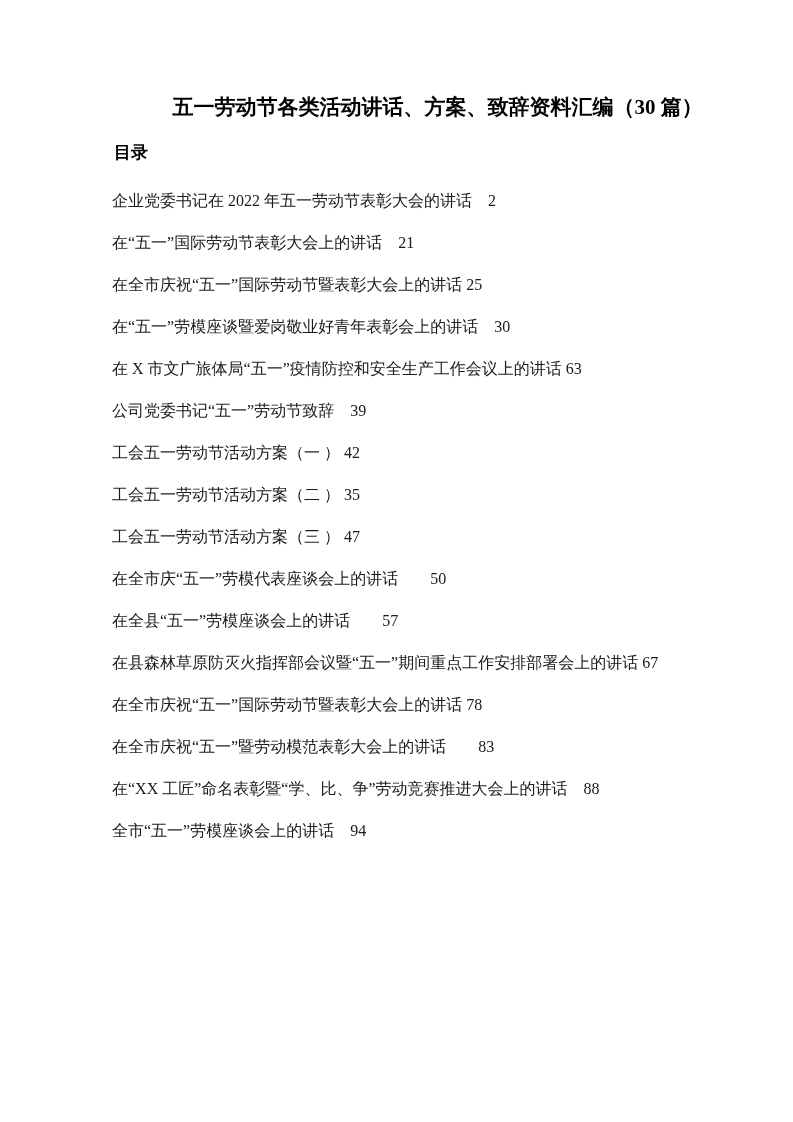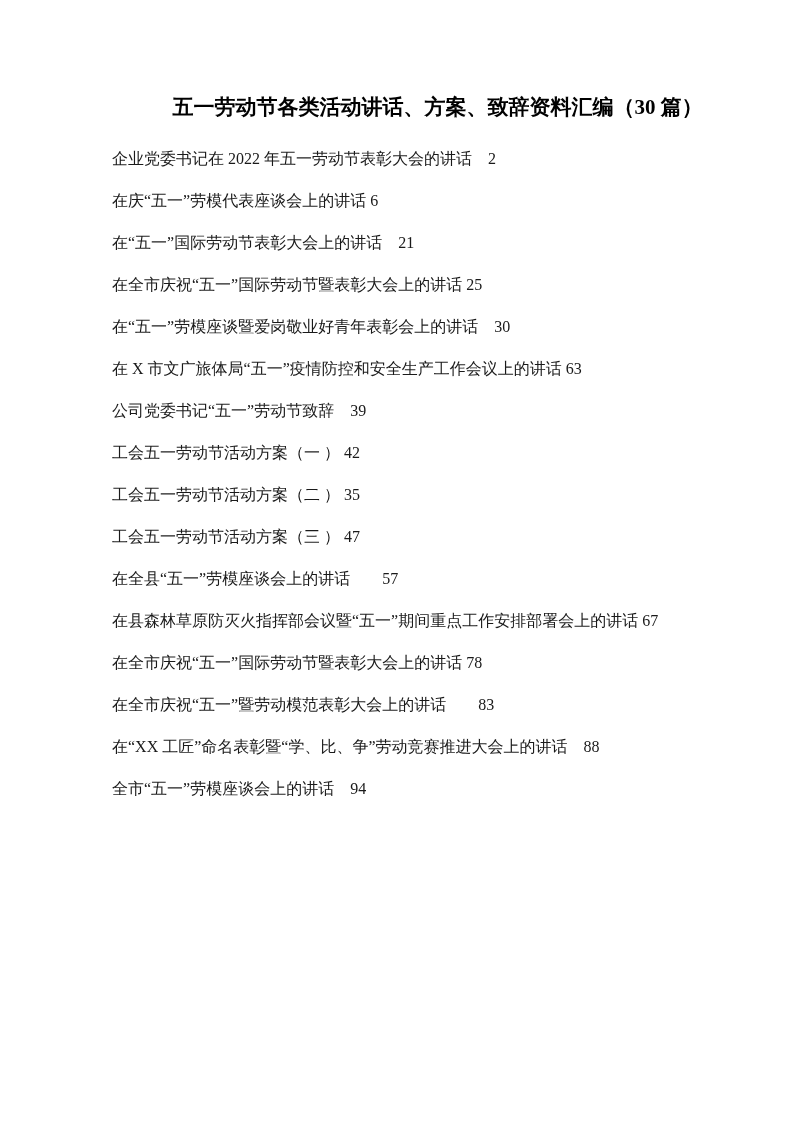--- a/index.html
+++ b/index.html
@@ -46,31 +46,32 @@
     text-indent: 2em;
     text-align: justify;
     color: #1a1a1a;
   }
 </style>
 </head>
 <body>
 
 <div class="page">
   <div class="doc-title">五一劳动节各类活动讲话、方案、致辞资料汇编（30 篇）</div>
+  <div class="toc-heading">目录</div>
   <div class="toc-entries">
     <p class="toc-entry"><span>企业党委书记在 2022 年五一劳动节表彰大会的讲话</span><span>　</span><span>2</span></p>
-    <p class="toc-entry"><span>在庆“五一”劳模代表座谈会上的讲话</span><span> </span><span>6</span></p>
     <p class="toc-entry"><span>在“五一”国际劳动节表彰大会上的讲话</span><span>　</span><span>21</span></p>
     <p class="toc-entry"><span>在全市庆祝“五一”国际劳动节暨表彰大会上的讲话</span><span> </span><span>25</span></p>
     <p class="toc-entry"><span>在“五一”劳模座谈暨爱岗敬业好青年表彰会上的讲话</span><span>　</span><span>30</span></p>
     <p class="toc-entry"><span>在 X 市文广旅体局“五一”疫情防控和安全生产工作会议上的讲话</span><span> </span><span>63</span></p>
     <p class="toc-entry"><span>公司党委书记“五一”劳动节致辞</span><span>　</span><span>39</span></p>
     <p class="toc-entry"><span>工会五一劳动节活动方案（一 ）</span><span> </span><span>42</span></p>
     <p class="toc-entry"><span>工会五一劳动节活动方案（二 ）</span><span> </span><span>35</span></p>
     <p class="toc-entry"><span>工会五一劳动节活动方案（三 ）</span><span> </span><span>47</span></p>
+    <p class="toc-entry"><span>在全市庆“五一”劳模代表座谈会上的讲话</span><span>　　</span><span>50</span></p>
     <p class="toc-entry"><span>在全县“五一”劳模座谈会上的讲话</span><span>　　</span><span>57</span></p>
     <p class="toc-entry"><span>在县森林草原防灭火指挥部会议暨“五一”期间重点工作安排部署会上的讲话</span><span> </span><span>67</span></p>
     <p class="toc-entry"><span>在全市庆祝“五一”国际劳动节暨表彰大会上的讲话</span><span> </span><span>78</span></p>
     <p class="toc-entry"><span>在全市庆祝“五一”暨劳动模范表彰大会上的讲话</span><span>　　</span><span>83</span></p>
     <p class="toc-entry"><span>在“XX 工匠”命名表彰暨“学、比、争”劳动竞赛推进大会上的讲话</span><span>　</span><span>88</span></p>
     <p class="toc-entry"><span>全市“五一”劳模座谈会上的讲话</span><span>　</span><span>94</span></p>
   </div>
 </div>
 
 </body></html>

